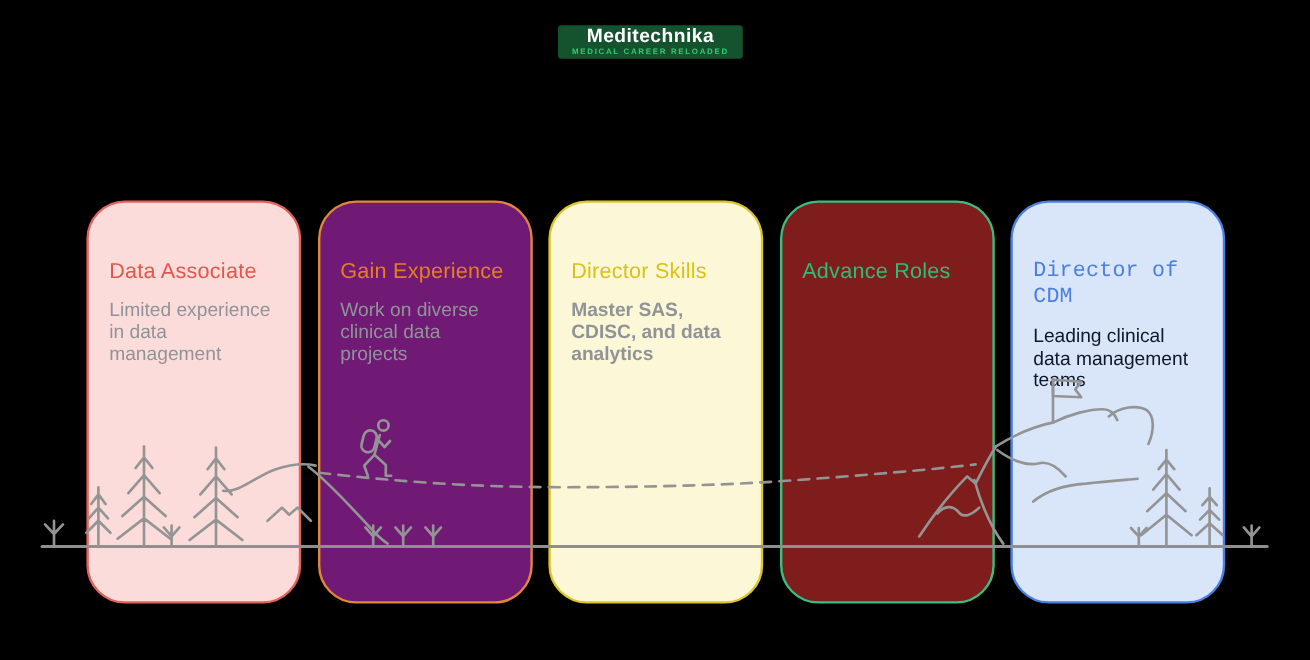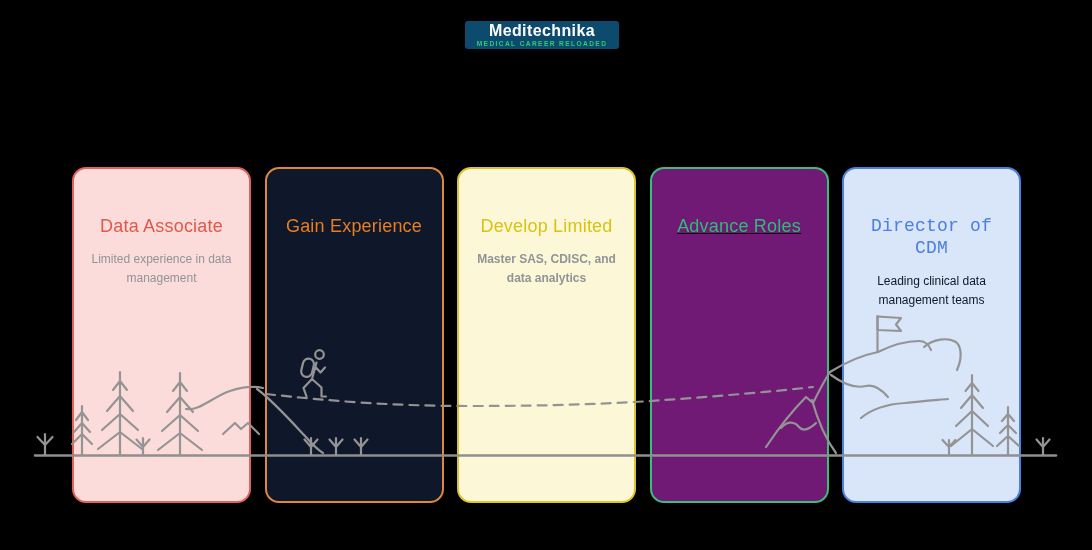--- a/index.html
+++ b/index.html
@@ -21,59 +21,60 @@
     color:#fff;font-weight:bold;font-size:16px;line-height:16px;letter-spacing:.4px;
   }
   .logo .tagline{
     color:#2ecc71;font-weight:bold;font-size:6.6px;line-height:8px;letter-spacing:1.4px;
     margin-top:1px;
   }
 
   
   .card{
     position:absolute;top:167px;width:179px;height:336px;
-    border:2.5px solid #999;border-radius:14px;
+    border:2.5px solid #999;border-radius:32px;
     box-sizing:border-box;
-    text-align:center;
+    text-align:left;
     padding:46px 17px 0 17px;
   }
   .card-title{
     font-size:18px;font-weight:500;line-height:22px;margin:0 0 13px 0;
     letter-spacing:.2px;
   }
   .card-desc{
-    font-size:12px;line-height:18.5px;color:#909497;margin:0;
+    font-size:16px;line-height:18.5px;color:#909497;margin:0;
   }
   .c0{left:72px;}  .c1{left:264.5px;} .c2{left:457px;} .c3{left:649.5px;} .c4{left:842px;}
 
   
   svg.art{position:absolute;left:0;top:0;pointer-events:none;}
 </style>
 </head>
 <body style="background: rgb(0, 0, 0);">
 
 <div class="canvas">
 
-  <div class="logo" style="background: #0c4a6e;">
+  <div class="logo" style="background: #14532d;">
     <span class="brand" style="color: rgb(255, 255, 255);">Meditechnika</span>
     <span class="tagline" style="color: rgb(46, 204, 113);">MEDICAL CAREER RELOADED</span>
   </div>
 
   <div class="card c0" style="background: rgb(251, 220, 218); border-color: rgb(226, 98, 92);">
     <h2 class="card-title" style="color: rgb(226, 87, 75);">Data Associate</h2>
     <p class="card-desc" style="color: rgb(144, 148, 151);">Limited experience in data management</p>
   </div>
-  <div class="card c1" style="background: #0f172a; border-color: rgb(224, 135, 58);">
+  <div class="card c1" style="background: #701a75; border-color: rgb(224, 135, 58);">
     <h2 class="card-title" style="color: rgb(230, 126, 34);">Gain Experience</h2>
+    <p class="card-desc" style="color: rgb(144, 148, 151);">Work on diverse clinical data projects</p>
   </div>
   <div class="card c2" style="background: rgb(252, 248, 215); border-color: rgb(220, 197, 44);">
-    <h2 class="card-title" style="color: rgb(217, 194, 19);">Develop Limited</h2>
+    <h2 class="card-title" style="color: rgb(217, 194, 19);">Director Skills</h2>
     <p class="card-desc" style="color: rgb(144, 148, 151); font-weight: bold;">Master SAS, CDISC, and data analytics</p>
   </div>
-  <div class="card c3" style="background: #701a75; border-color: rgb(60, 189, 128); text-decoration: underline;">
+  <div class="card c3" style="background: #7f1d1d; border-color: rgb(60, 189, 128);">
     <h2 class="card-title" style="color: rgb(45, 189, 120);">Advance Roles</h2>
   </div>
   <div class="card c4" style="background: rgb(217, 229, 249); border-color: rgb(75, 128, 225);">
     <h2 class="card-title" style="color: rgb(75, 127, 224); font-family: Liberation Mono, monospace;">Director of CDM</h2>
     <p class="card-desc" style="color: #0f172a;">Leading clinical data management teams</p>
   </div>
 
   <svg class="art" width="1092" height="550" viewBox="0 0 1092 550">
     <g stroke="#949494" stroke-width="2.2" fill="none" stroke-linecap="round" stroke-linejoin="round">
 

